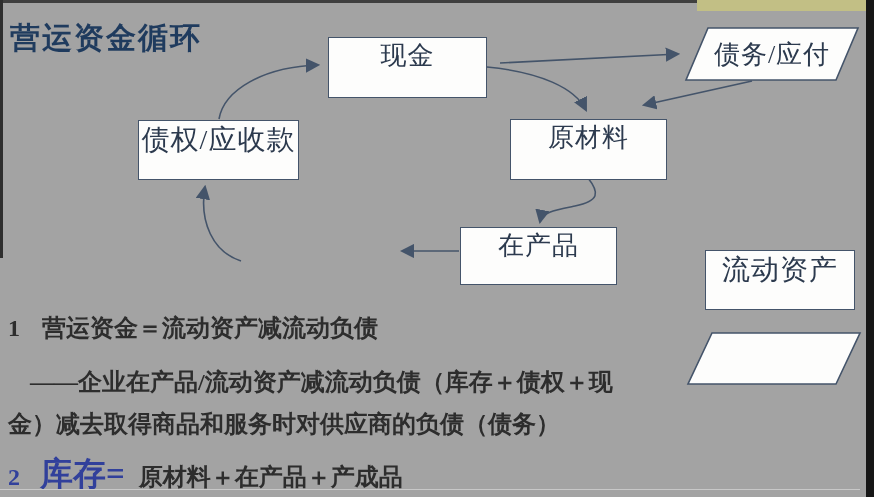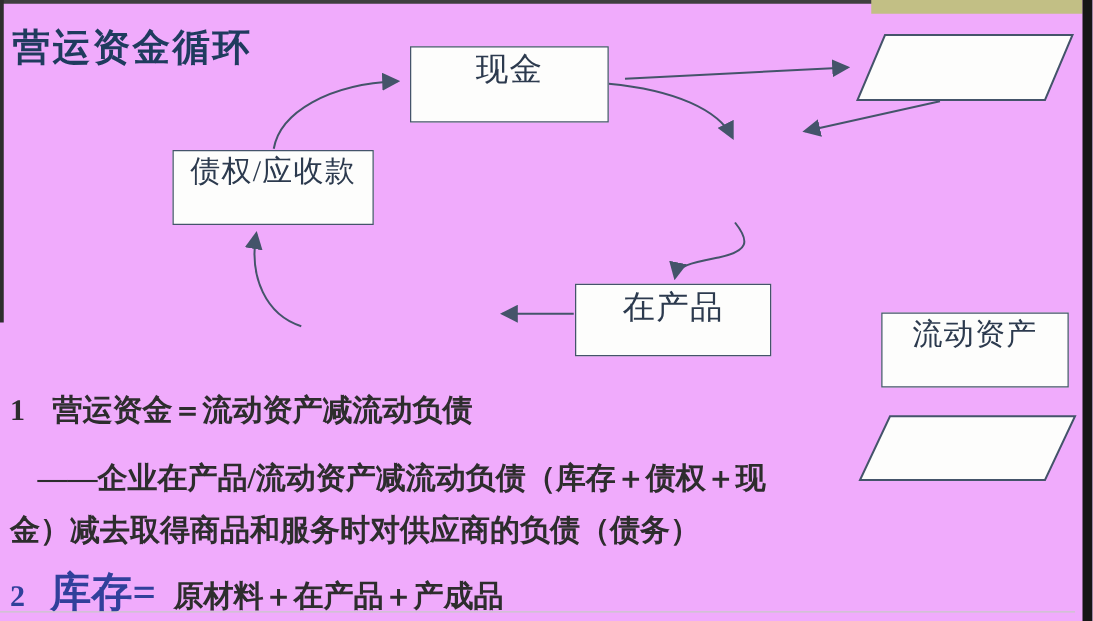--- a/index.html
+++ b/index.html
@@ -1,35 +1,35 @@
 <!DOCTYPE html>
 <html><head>
 <meta charset="utf-8">
 <style>
   html,body{margin:0;padding:0;background:#888;}
   .slide{
-    position:relative;width:874px;height:497px;background:#f0abfc;overflow:hidden;
+    position:relative;width:874px;height:497px;background:#a3a3a3;overflow:hidden;
     font-family:"Liberation Serif","DejaVu Serif",serif;
   }
   .edge-top{position:absolute;left:0;top:0;width:700px;height:3px;background:#3f3f3f;}
   .edge-tan{position:absolute;left:697px;top:0;width:169px;height:11px;background:#c2bf85;}
   .edge-right{position:absolute;right:0;top:0;width:8px;height:497px;background:#161616;}
   .edge-left{position:absolute;left:0;top:0;width:3px;height:258px;background:#2e2e2e;}
   .edge-bottom{position:absolute;left:0;top:489px;width:860px;height:1px;background:#c8c8c8;}
   .title{
     position:absolute;left:10px;top:18px;font-size:30px;font-weight:700;
     color:#1f3b5e;letter-spacing:2px;
   }
   svg.wires{position:absolute;left:0;top:0;}
   .node{
     position:absolute;border:1.6px solid #44546a;background:#fdfdfc;
     display:flex;align-items:flex-start;justify-content:center;
     color:#2c3a4e;font-size:26px;letter-spacing:1px;
   }
-  .node.small{font-size:24px;}
+  .node.small{font-size:28px;}
   .pl-label{
     position:absolute;display:flex;align-items:center;justify-content:center;
     color:#2c3a4e;font-size:26px;letter-spacing:1px;
   }
   .notes{position:absolute;left:0;top:0;width:705px;color:#2d2d2d;}
   .nline{position:absolute;font-size:24px;font-weight:600;white-space:nowrap;}
   .n1{left:8px;top:312px;}
   .n1 .num{margin-right:22px;}
   .n2{left:30px;top:366px;}
   .n3{left:8px;top:408px;}
@@ -67,34 +67,38 @@
     <polygon points="708,28 858,28 836,80 686,80" fill="#fdfdfc" stroke="#44546a" stroke-width="1.6"></polygon>
     <polygon points="712,333 860,333 836,384 688,384" fill="#fdfdfc" stroke="#44546a" stroke-width="1.6"></polygon>
   </svg>
 
   <div class="title">营运资金循环</div>
 
   <div class="node" style="left:328px;top:37px;width:157px;height:59px;">
     <span>现金</span>
   </div>
 
+  <div class="node" style="left:510px;top:119px;width:155px;height:59px;">
+    <span>原材料</span>
+  </div>
 
   <div class="node small" style="left:138px;top:120px;width:159px;height:58px;">
     <span>债权/应收款</span>
   </div>
 
 
   <div class="node" style="left:460px;top:227px;width:155px;height:56px;">
     <span>在产品</span>
   </div>
 
   <div class="node small" style="left:705px;top:250px;width:148px;height:58px;">
     <span>流动资产</span>
   </div>
 
+  <div class="pl-label" style="left:690px;top:30px;width:164px;height:48px;">债务/应付</div>
 
   <div class="notes">
     <div class="nline n1">
       <span class="num">1</span><span>营运资金＝流动资产减流动负债</span>
     </div>
     <div class="nline n2">——企业在产品/流动资产减流动负债（库存＋债权＋现</div>
     <div class="nline n3">金）减去取得商品和服务时对供应商的负债（债务）</div>
     <div class="nline n4">
       <span class="num blue">2</span><span class="term blue">库存=</span><span>原材料＋在产品＋产成品</span>
     </div>

